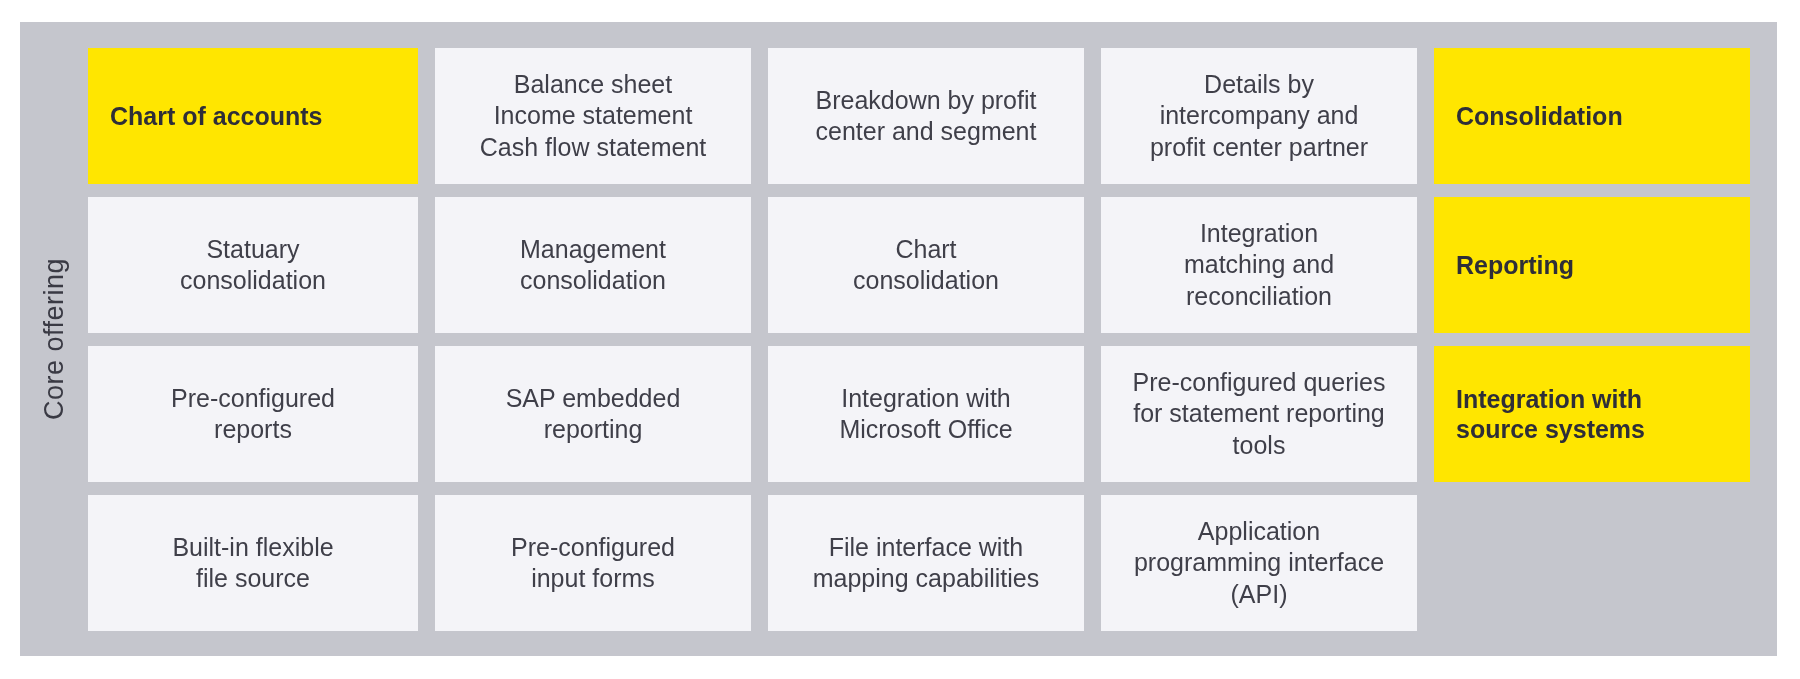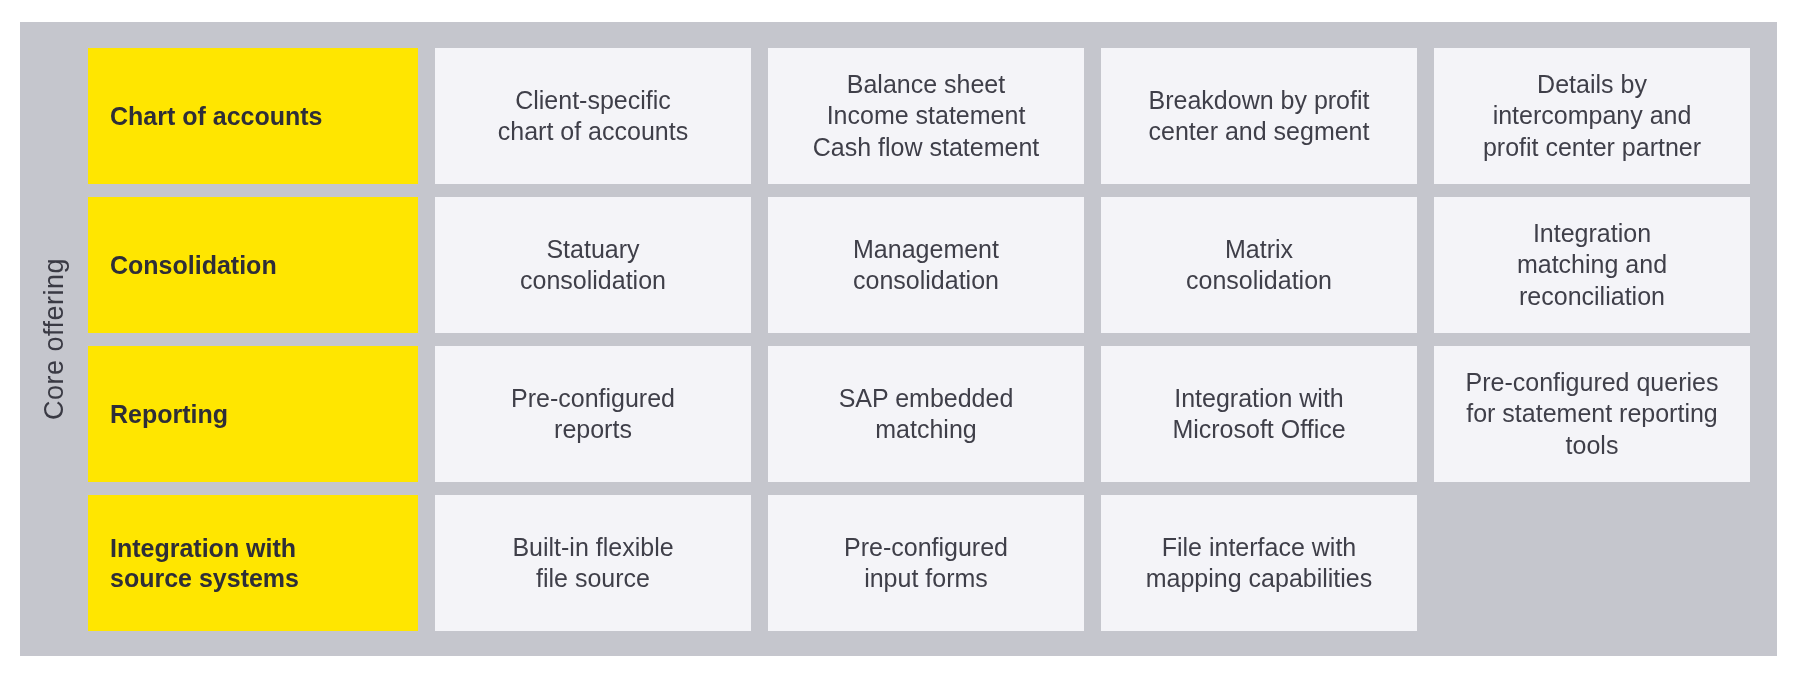--- a/index.html
+++ b/index.html
@@ -84,57 +84,58 @@
 <div class="canvas">
   <div class="panel">
 
     <div class="axis-label">
       <span>Core offering</span>
     </div>
 
     <div class="grid">
 
       <div class="row-header">Chart of accounts</div>
-      <div class="cell">Client-specific
-chart of accounts</div>
       <div class="cell">Balance sheet
 Income statement
 Cash flow statement</div>
       <div class="cell">Breakdown by profit
 center and segment</div>
       <div class="cell">Details by
 intercompany and
 profit center partner</div>
 
       <div class="row-header">Consolidation</div>
       <div class="cell">Statuary
 consolidation</div>
       <div class="cell">Management
 consolidation</div>
-      <div class="cell">Matrix
+      <div class="cell">Chart
 consolidation</div>
       <div class="cell">Integration
 matching and
 reconciliation</div>
 
       <div class="row-header">Reporting</div>
       <div class="cell">Pre-configured
 reports</div>
       <div class="cell">SAP embedded
-matching</div>
+reporting</div>
       <div class="cell">Integration with
 Microsoft Office</div>
       <div class="cell">Pre-configured queries
 for statement reporting
 tools</div>
 
       <div class="row-header">Integration with
 source systems</div>
       <div class="cell">Built-in flexible
 file source</div>
       <div class="cell">Pre-configured
 input forms</div>
       <div class="cell">File interface with
 mapping capabilities</div>
+      <div class="cell">Application
+programming interface
+(API)</div>
 
     </div>
   </div>
 </div>
 
 </body></html>

